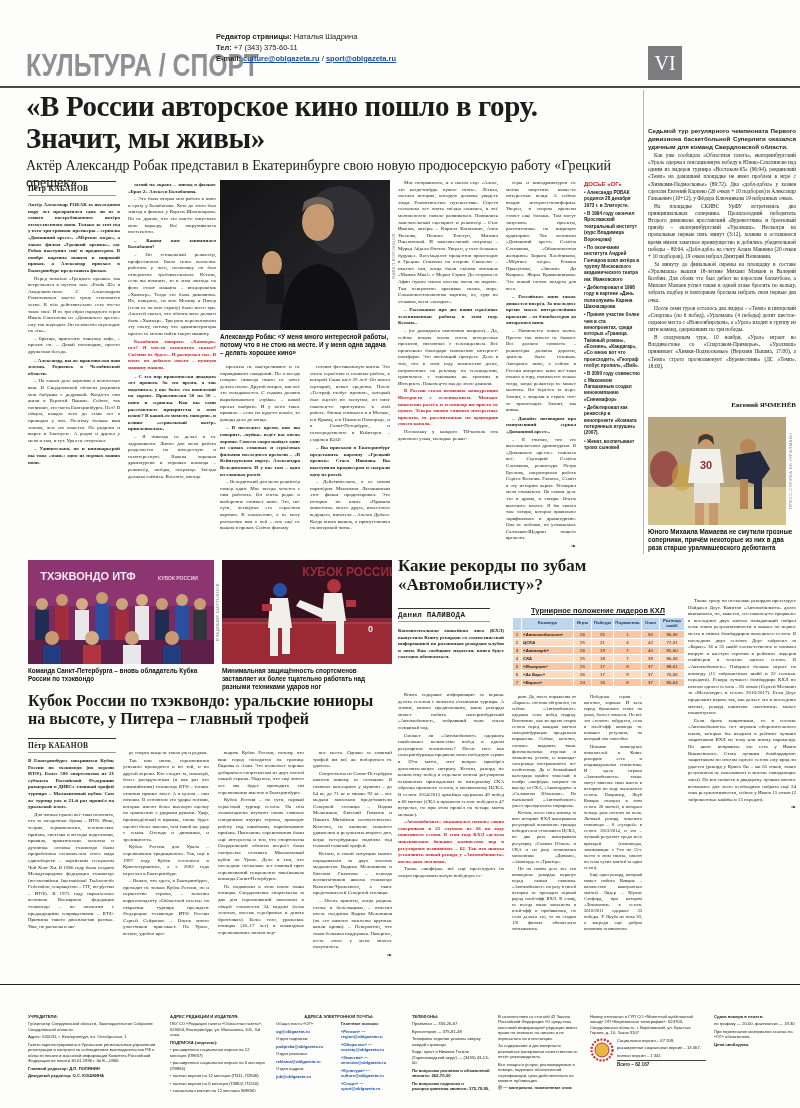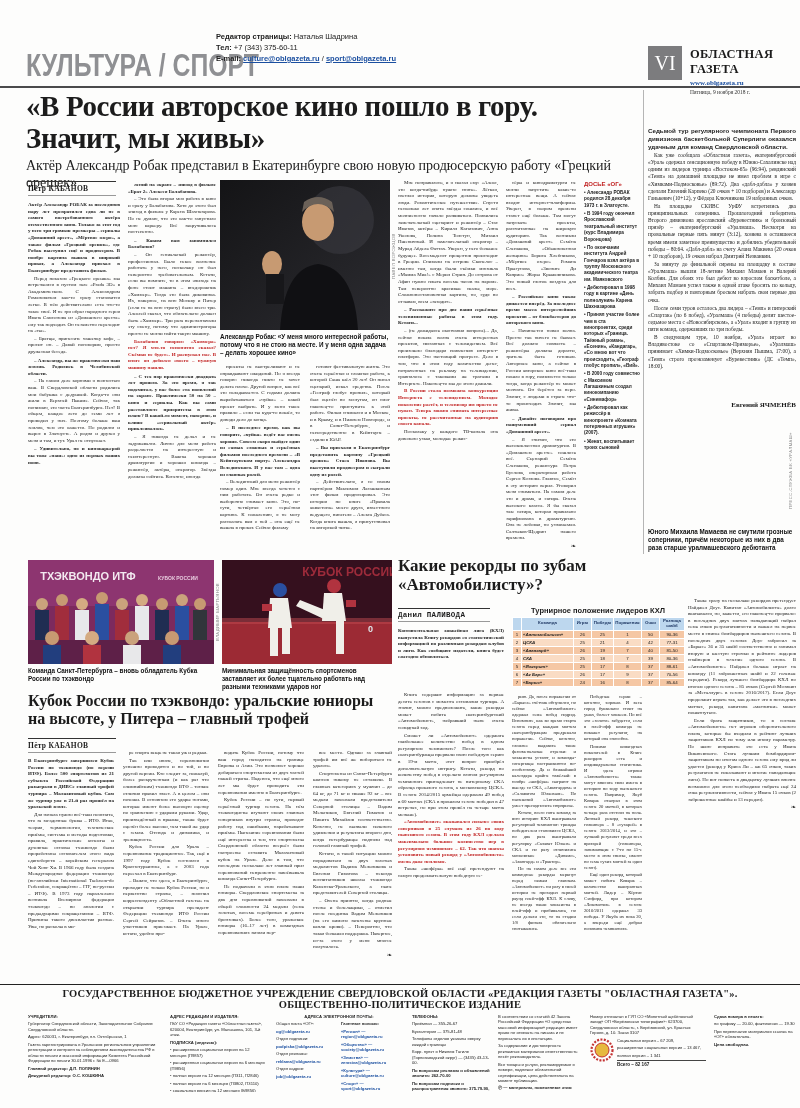--- a/index.html
+++ b/index.html
@@ -72,25 +72,20 @@
 
 <div class="page">
 
   <div class="abs section-title" style="left:26px;top:48px;">КУЛЬТУРА / СПОРТ</div>
   <div class="abs ed-block" style="left:216px;top:32px;width:190px;">
     <div><span class="fb">Редактор страницы:</span> <span>Наталья Шадрина</span></div>
     <div><span class="fb">Тел:</span> <span>+7 (343) 375-60-11</span></div>
     <div><span class="fb">E-mail:</span> <span class="link">culture@oblgazeta.ru</span> / <span class="link">sport@oblgazeta.ru</span></div>
   </div>
   <div class="abs vi-box" style="left:648px;top:46px;width:34px;height:34px;">VI</div>
-  <div class="abs" style="left:690px;top:47px;width:106px;">
-    <div class="np-name">ОБЛАСТНАЯ ГАЗЕТА</div>
-    <span class="np-site link">www.oblgazeta.ru</span>
-    <div class="np-date">Пятница, 9 ноября 2018 г.</div>
-  </div>
   <div class="hrule" style="top:86px;"></div>
   <div class="vrule" style="left:643px;top:90px;height:464px;"></div>
 
   <div class="abs subhead" style="left:26px;top:158px;width:612px;">Актёр Александр Робак представил в Екатеринбурге свою новую продюсерскую работу «Грецкий орешек»</div>
   <div class="abs headline-main" style="left:26px;top:91px;width:612px;">«В России авторское кино пошло в гору.
 Значит, мы живы»</div>
   <div class="abs byline" style="left:28px;top:181px;width:88px;">Пётр КАБАНОВ</div>
 
   <div class="abs body-col" style="left:28px;top:202px;width:92px;height:350px;">
       <p class="para s-b">Актёр Александр РОБАК за последнюю пару лет превратился едва ли не в самого востребованного актёра отечественного кино. Только за этот год у него три громкие премьеры – сериалы «Домашний арест», «Мёртвое озеро», а также фильм «Грецкий орешек», где Робак выступил ещё и продюсером. В ноябре картина вышла в широкий прокат, а Александр приехал в Екатеринбург представить фильм.</p>
@@ -173,20 +168,39 @@
   <div class="abs sb-lead" style="left:648px;top:127px;width:148px;">Седьмой тур регулярного чемпионата Первого дивизиона баскетбольной Суперлиги оказался удачным для команд Свердловской области.</div>
   <div class="abs body-col sb-body" style="left:648px;top:152px;width:148px;height:248px;">
       <p class="para">Как уже сообщала «Областная газета», екатеринбургский «Урал» одержал сенсационную победу в Южно-Сахалинске над одним из лидеров турнира «Востоком-65» (96:94), ревдинский «Темп» на домашней площадке не имел проблем в игре с «Химками-Подмосковье» (89:72). Два «дабл-дабла» у хозяев сделали Евгений Карпеко (20 очков + 10 подборов) и Александр Ганькевич (10+12), у Фёдора Ключникова 19 набранных очков.</p>
       <p class="para">На площадке СКИВС УрФУ встретились два принципиальных соперника. Прошлогодний победитель Второго дивизиона ярославский «Буревестник» и бронзовый призёр – екатеринбургский «Уралмаш». Несмотря на провальные первые пять минут (3:12), хозяева в оставшееся время имели заметное преимущество и добились убедительной победы – 80:64. «Дабл-дабл» на счету Алана Макиева (20 очков + 10 подборов), 19 очков набрал Дмитрий Незванкин.</p>
       <p class="para">За минуту до финальной сирены на площадку в составе «Уралмаша» вышли 18-летние Михаил Мамаев и Валерий Колбин. Для обоих это был дебют во взрослом баскетболе, а Михаил Мамаев успел также в одной атаке бросить по кольцу, забрать подбор и повторным броском набрать свои первые два очка.</p>
       <p class="para">После семи туров осталось два лидера – «Темп» и питерский «Спартак» (по 6 побед), «Уралмаш» (4 победы) делит шестое-седьмое места с «Новосибирском», а «Урал» входит в группу из пяти команд, одержавших по три победы.</p>
       <p class="para">В следующем туре, 10 ноября, «Урал» играет во Владивостоке со «Спартаком-Приморье», «Уралмаш» принимает «Химки-Подмосковье» (Верхняя Пышма, 17:00), а «Темп» строго проэкзаменует «Буревестник» (ДС «Темп», 18:00).</p>
     </div>
   <div class="abs signature" style="left:648px;top:401px;width:148px;">Евгений ЯЧМЕНЁВ</div>
 
+  <div class="abs" style="left:648px;top:417px;width:138px;height:108px;">
+    <svg width="138" height="108" viewBox="0 0 138 108">
+      <rect width="138" height="108" fill="#b6a57e"></rect>
+      <rect y="70" width="138" height="38" fill="#d3c290"></rect>
+      <ellipse cx="16" cy="52" rx="14" ry="18" fill="#8b2f34" opacity=".7"></ellipse>
+      <ellipse cx="34" cy="60" rx="10" ry="14" fill="#c9a23a" opacity=".6"></ellipse>
+      <circle cx="58" cy="22" r="9" fill="#c79a72"></circle>
+      <path d="M50 28 q8 -12 16 0 l-1 -8 q-7 -6 -14 0 z" fill="#3d3830"></path>
+      <path d="M44 32 h28 l4 34 h-36 z" fill="#f2f0ea"></path>
+      <rect x="46" y="66" width="26" height="20" fill="#e8e5dc"></rect>
+      <rect x="47" y="86" width="9" height="22" fill="#c79a72"></rect>
+      <rect x="61" y="86" width="9" height="22" fill="#c79a72"></rect>
+      <text x="58" y="52" font-size="11" font-weight="bold" fill="#8b2f34" text-anchor="middle">30</text>
+      <circle cx="100" cy="30" r="8" fill="#b98756"></circle>
+      <path d="M88 38 l24 -4 l10 18 l-12 16 l-22 -6 z" fill="#232a3d"></path>
+      <rect x="92" y="62" width="8" height="30" fill="#b98756"></rect>
+      <rect x="106" y="58" width="8" height="34" fill="#232a3d"></rect>
+    </svg>
+  </div>
   <div class="abs vcredit" style="left:788px;top:420px;height:102px;">ПРЕСС-СЛУЖБА БК «УРАЛМАШ»</div>
   <div class="abs caption" style="left:648px;top:528px;width:148px;">Юного Михаила Мамаева не смутили грозные соперники, причём некоторые из них в два раза старше уралмашевского дебютанта</div>
 
   <div class="abs" style="left:28px;top:560px;width:186px;height:118px;">
     <svg width="186" height="104" viewBox="0 0 186 104">
       <rect width="186" height="104" fill="#7c2a5e"></rect>
       <rect width="186" height="46" fill="#8d3570"></rect>
       <text x="60" y="20" font-size="11" font-weight="bold" fill="#f3e9f0" text-anchor="middle">ТХЭКВОНДО ИТФ</text>
       <text x="150" y="20" font-size="5" font-weight="bold" fill="#e7c9dd" text-anchor="middle">КУБОК РОССИИ</text>
       <g>
@@ -272,21 +286,21 @@
       <p class="para s-end">❧</p>
     </div>
 
   <div class="abs headline-3" style="left:398px;top:557px;width:270px;">Какие рекорды по зубам
 «Автомобилисту»?</div>
   <div class="abs byline" style="left:398px;top:608px;width:92px;font-family:Liberation Mono, monospace;">Данил ПАЛИВОДА</div>
   <div class="abs body-col" style="left:398px;top:628px;width:106px;height:60px;font-weight:bold;">
       <p class="para s-b">Континентальная хоккейная лига (КХЛ) выпустила Книгу рекордов со статистической информацией по различным рекордам клубов и лиги. Как сообщают издатели, книга будет ежегодно обновляться.</p>
     </div>
 
-  <div class="abs tbl-title" style="left:512px;top:606px;width:172px;">Турнирное положение лидеров КХЛ</div>
+  <div class="abs tbl-title" style="left:512px;top:606px;width:172px;text-decoration:underline;">Турнирное положение лидеров КХЛ</div>
   <div class="abs" style="left:512px;top:617px;width:172px;">
     <table class="khl">
       <colgroup>
           <col style="width:9px">
           <col style="width:52px">
           <col style="width:18px">
           <col style="width:22px">
           <col style="width:28px">
           <col style="width:18px">
           <col style="width:25px">
@@ -386,21 +400,20 @@
       <p class="para">Помимо командных показателей в Книге рекордов есть и индивидуальная статистика. И здесь игроки «Автомобилиста» также могут вписать свои имена в историю по ходу нынешнего сезона. Например, Якуб Коварж отыграл в этом сезоне 20 матчей, в которых четыре раза отстоял на ноль. Личный рекорд чешского голкипера – 8 «сухарей» в сезоне 2013/2014, и это – лучший результат среди всех вратарей (голкиперы, занимающие с 7-го по 15-е место в этом списке, имеют по семь сухих матчей за один сезон).</p>
       <p class="para">Ещё один рекорд, который может побить Коварж – количество выигранных матчей. Лидер – Кёртис Сэнфорд, при котором «Локомотив» в сезоне 2010/2011 одержал 33 победы. У Якуба их пока 20, а впереди ещё добрая половина чемпионата.</p>
     </div>
   <div class="abs body-col" style="left:688px;top:598px;width:108px;height:388px;">
       <p class="para">Также сразу на несколько рекордов претендует Найджел Доус. Капитан «Автомобилиста» долго вкатывался, но, кажется, его наконец-то прорвало: в последних двух матчах нападающий набрал семь очков результативности и вышел на первое место в списке бомбардиров нынешнего сезона. В последних двух сезонах Доус забросил за «Барыс» 36 и 35 шайб соответственно и занимал вторую и шестую строчки в рейтинге лидеров снайперов в течение одного сезона. В «Автомобилисте» Найджел больше играет на команду (11 заброшенных шайб и 22 голевые передачи). Рекорд лучшего бомбардира КХЛ по итогам одного сезона – 85 очков (Сергей Мозякин за «Металлург» в сезоне 2016/2017). Если Доус продолжит играть так, как делает это в последних матчах, рекорд капитана «магнитки» может пошатнуться.</p>
       <p class="para">Если брать защитников, то в составе «Автомобилиста» нет игроков оборонительного плана, которые бы входили в рейтинг лучших защитников КХЛ по тому или иному параметру. Но шанс исправить это есть у Ивана Вишневского. Стать лучшим бомбардиром-защитником по итогам одного сезона ему вряд ли удастся (рекорд у Криса Ли – аж 65 очков, таких результатов не показывают и многие нападающие лиги). Но вот попасть в двадцатку лучших вполне возможно: для этого необходимо набрать ещё 24 очка результативности, сейчас у Ивана 15 очков (2 заброшенные шайбы и 13 передач).</p>
       <p class="para s-end">❧</p>
     </div>
 
   <div class="abs" style="left:0;top:984px;width:800px;border-top:1px solid #222;"></div>
-  <div class="abs masthead" style="left:16px;top:988px;width:768px;">ГОСУДАРСТВЕННОЕ БЮДЖЕТНОЕ УЧРЕЖДЕНИЕ СВЕРДЛОВСКОЙ ОБЛАСТИ «РЕДАКЦИЯ ГАЗЕТЫ "ОБЛАСТНАЯ ГАЗЕТА"». ОБЩЕСТВЕННО-ПОЛИТИЧЕСКОЕ ИЗДАНИЕ</div>
 
   <div class="abs f-col" style="left:28px;top:1014px;width:132px;height:78px;">
       <p class="para s-t">УЧРЕДИТЕЛИ:</p>
       <p class="para">Губернатор Свердловской области, Законодательное Собрание Свердловской области.</p>
       <p class="para">Адрес: 620031, г. Екатеринбург, пл. Октябрьская, 1</p>
       <p class="para">Газета зарегистрирована в Уральском региональном управлении регистрации и контроля за соблюдением законодательства РФ в области печати и массовой информации Комитета Российской Федерации по печати 30.01.1996 г. № Е—0966</p>
       <p class="para s-b">Главный редактор: Д.П. ПОЛЯНИН</p>
       <p class="para s-b">Дежурный редактор: О.С. КОШКИНА</p>
     </div>
   <div class="abs f-col" style="left:170px;top:1014px;width:96px;height:78px;">

